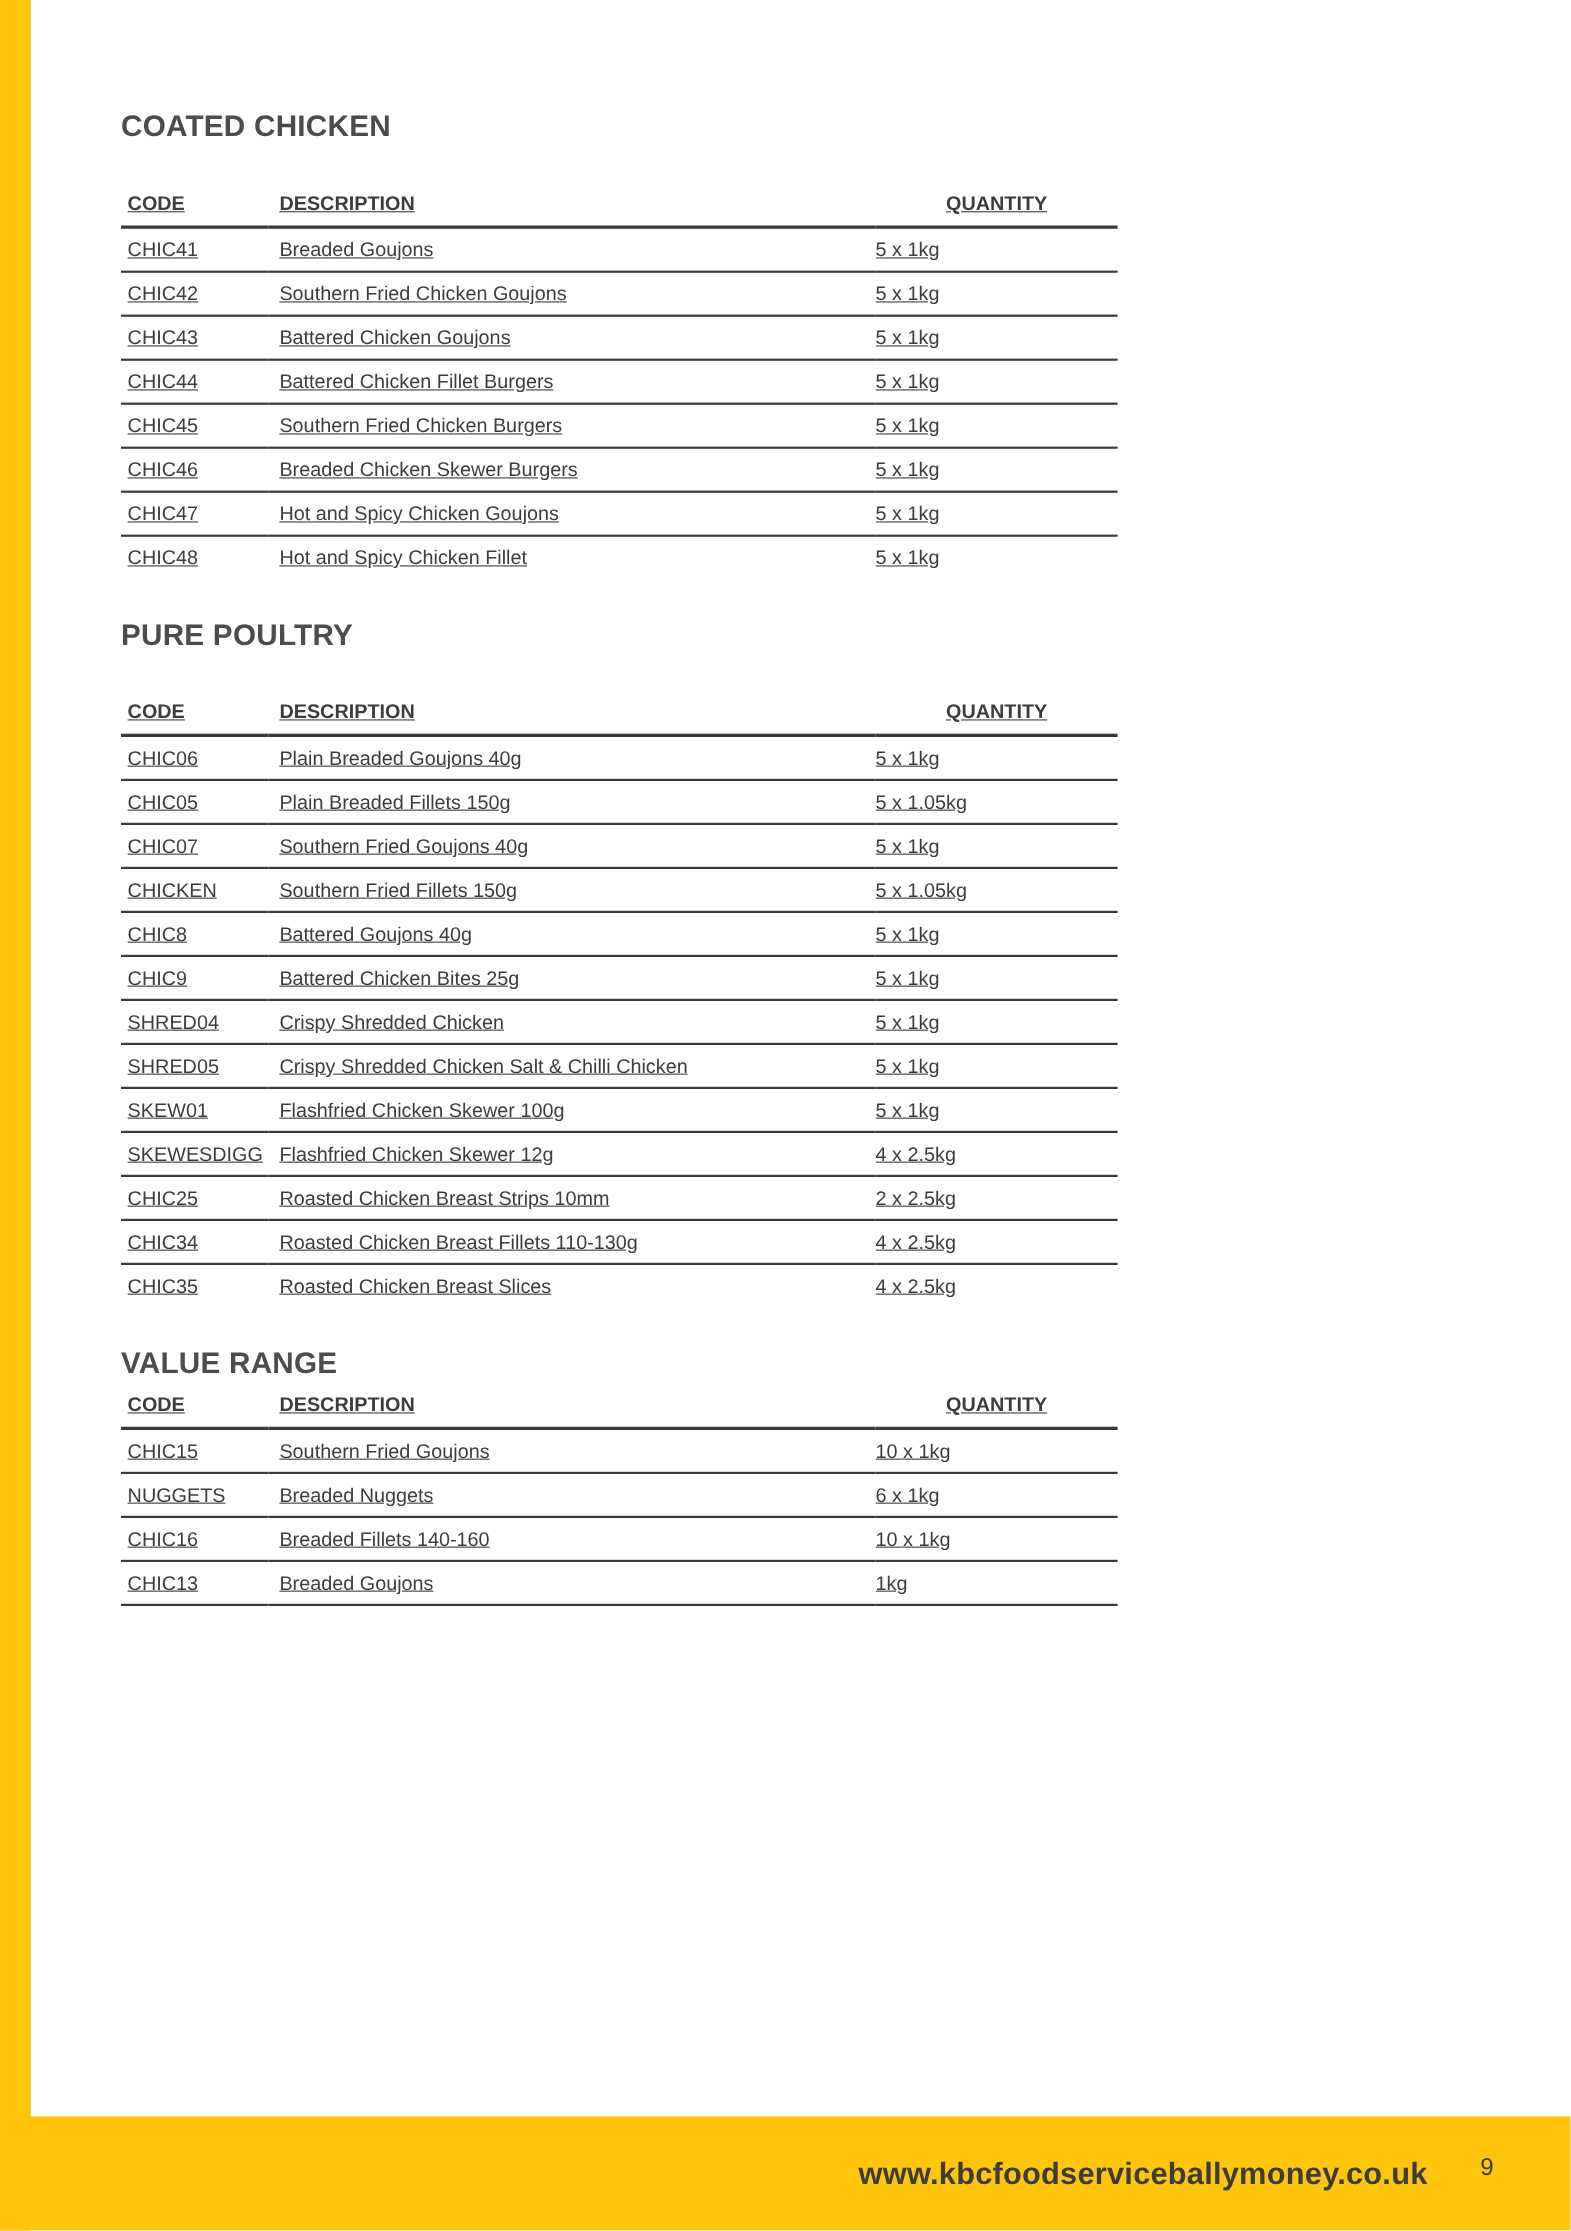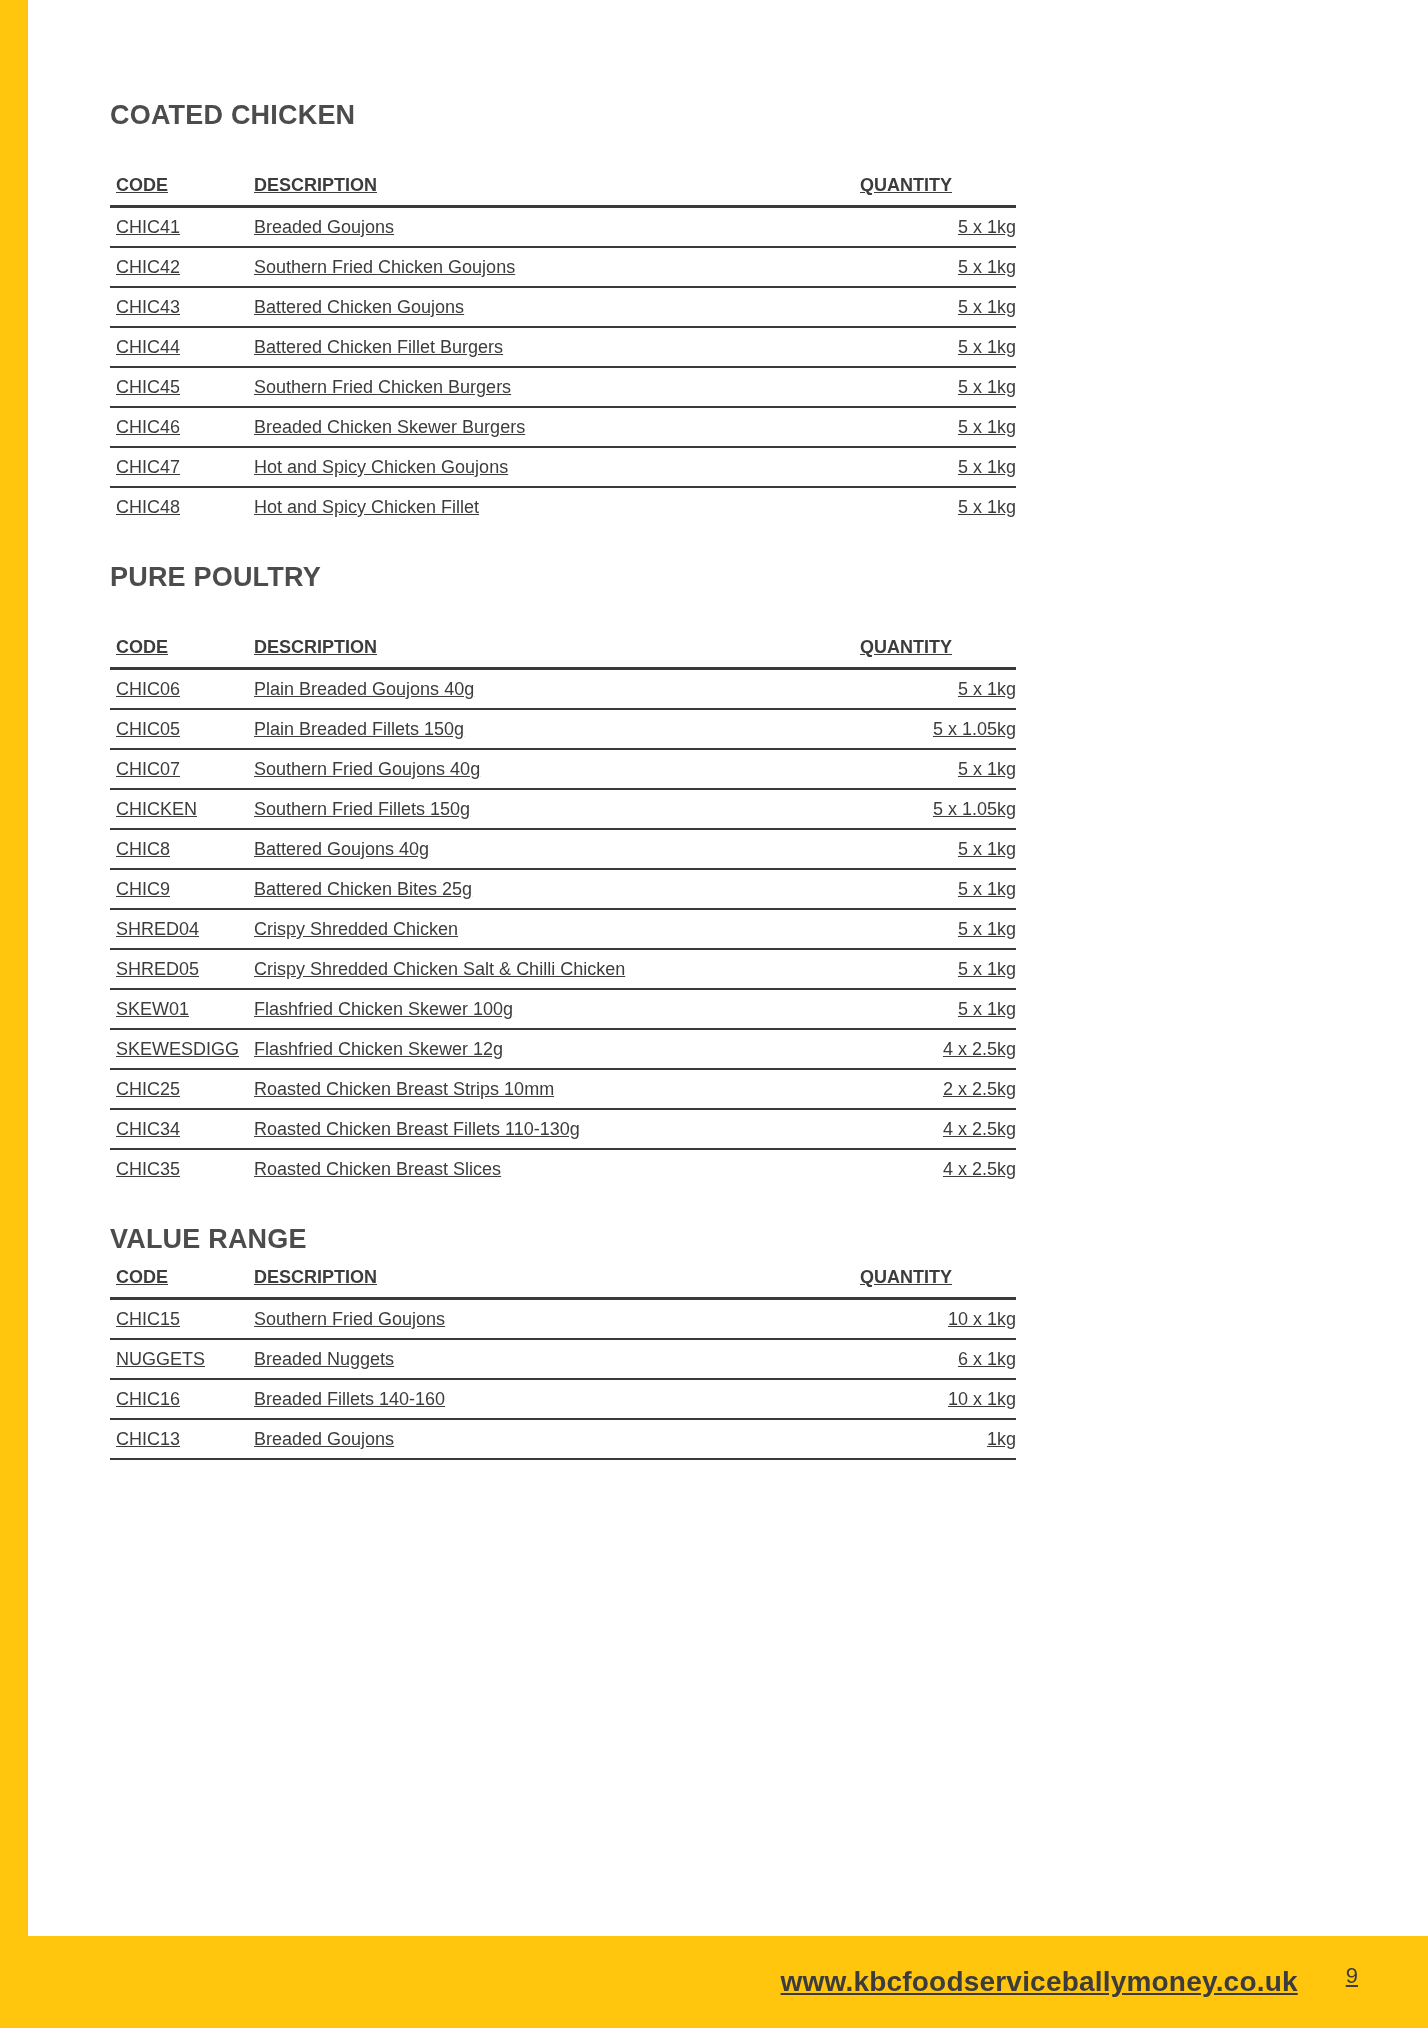--- a/index.html
+++ b/index.html
@@ -57,33 +57,32 @@
     line-height: 22px;
     overflow: hidden;
     white-space: nowrap;
   }
   tbody tr:last-child td { border-bottom: none; }
   .section--last-border tbody tr:last-child td { border-bottom: 2px solid #3a3a3a; margin-left: 16px; }
   .col-code  { width: 128px; padding-left: 6px; }
   th.col-code { padding-left: 6px; }
   .col-desc  { width: 542px; padding-left: 10px; }
   th.col-desc { padding-left: 10px; }
-  .col-qty   { width: 220px; text-align: right; }
+  .col-qty   { width: 220px; text-align: left; }
   th.col-qty { text-align: center; }
   .footer-bar {
     position: absolute;
     left: 0; right: 0; bottom: 0;
-    height: 92px;
+    height: 104px;
     background: var(--accent, #ffc60d);
     display: flex;
     align-items: center;
     justify-content: flex-end;
     padding-right: 70px;
     box-sizing: border-box;
-    text-decoration: underline;
   }
   .footer-website {
     font-size: 28px;
     font-weight: bold;
     color: #3c3c3c;
     letter-spacing: 0.2px;
   }
   .footer-pagenum {
     font-size: 22px;
     color: #3c3c3c;

